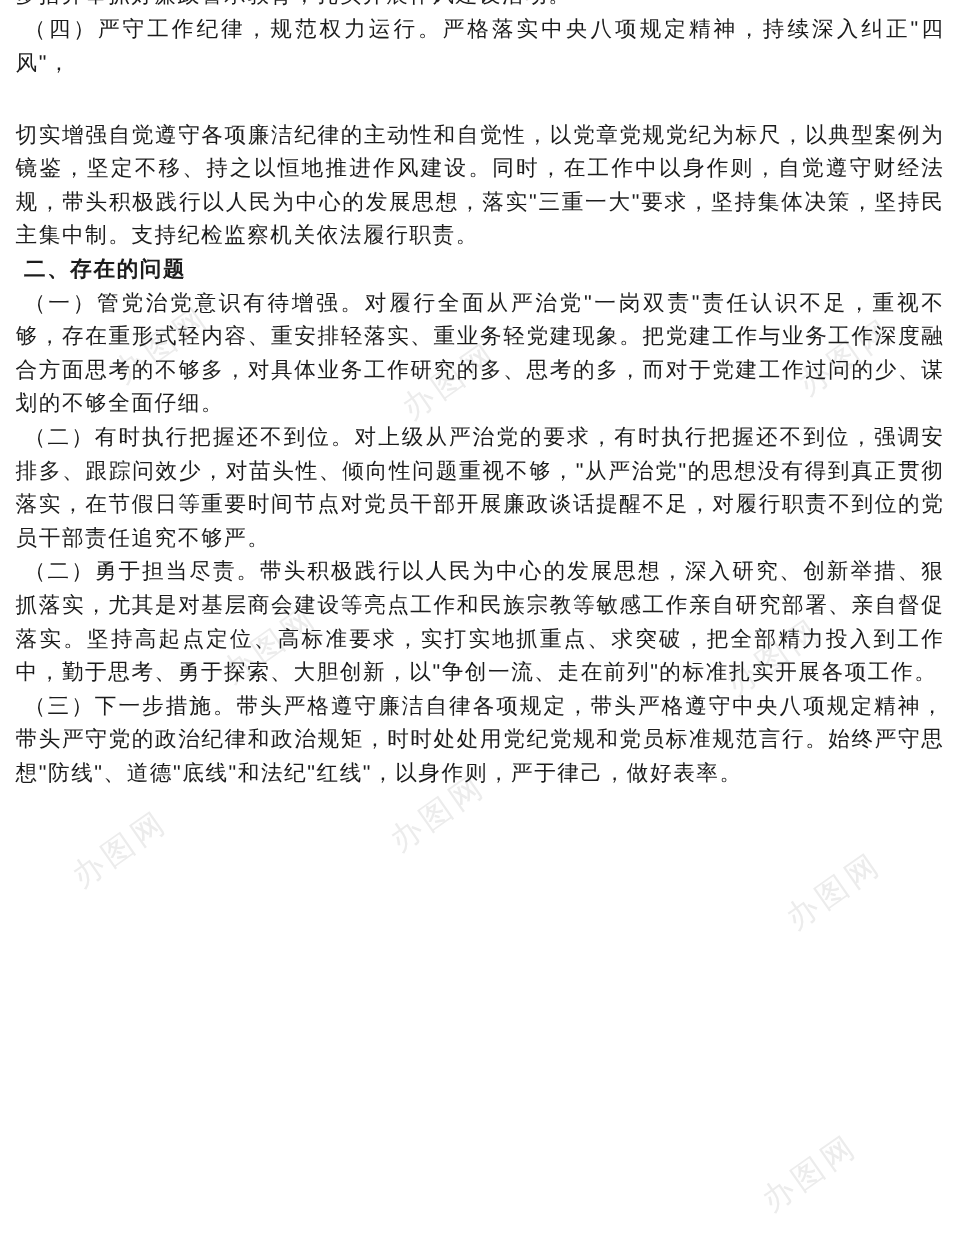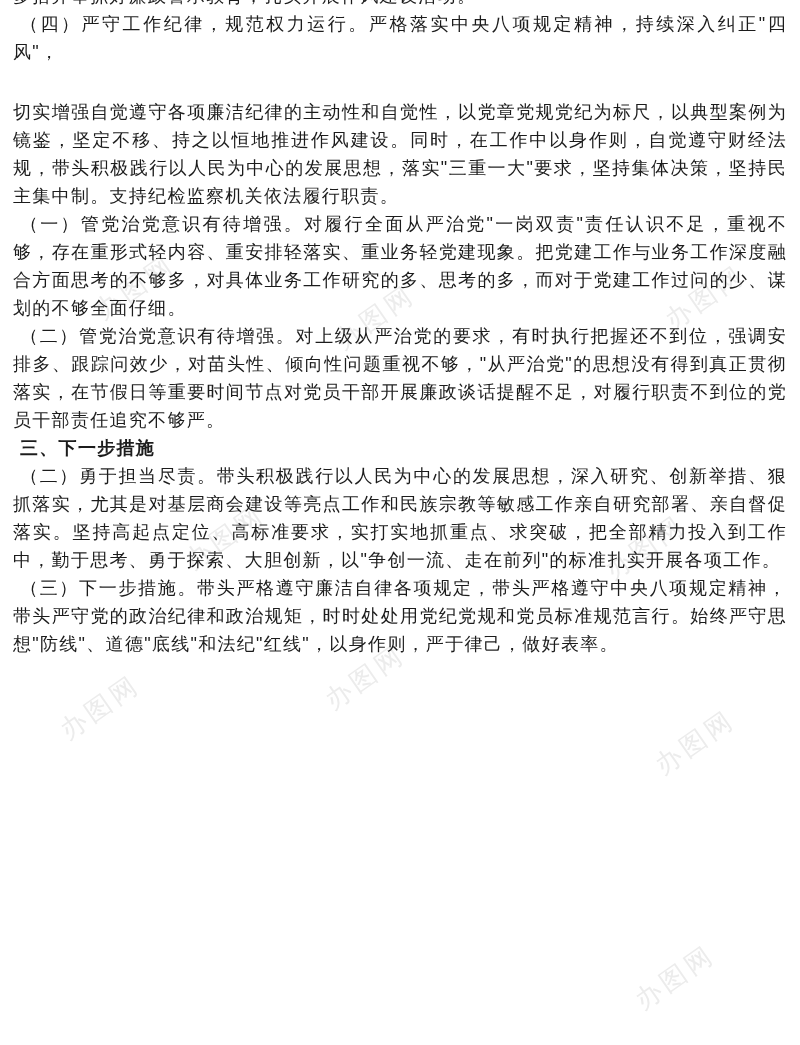--- a/index.html
+++ b/index.html
@@ -64,27 +64,27 @@
     <div class="clip">
       <p>多措并举抓好廉政警示教育，扎实开展作风建设活动。</p>
     </div>
 
     <p class="indent mt11"><span class="lead">（四）严守工作纪律，规范权力运行。</span><span>严格落实中央八项规定精神，持续深入纠正"四风"，</span></p>
 
     <div class="page-gap"></div>
 
     <p><span>切实增强自觉遵守各项廉洁纪律的主动性和自觉性，以党章党规党纪为标尺，以典型案例为镜鉴，坚定不移、持之以恒地推进作风建设。同时，在工作中以身作则，自觉遵守财经法规，带头积极践行以人民为中心的发展思想，落实"三重一大"要求，坚持集体决策，坚持民主集中制。支持纪检监察机关依法履行职责。</span></p>
 
+    <p class="heading indent mt2">二、存在的问题</p>
 
     <p class="indent"><span class="lead">（一）管党治党意识有待增强。</span><span>对履行全面从严治党"一岗双责"责任认识不足，重视不够，存在重形式轻内容、重安排轻落实、重业务轻党建现象。把党建工作与业务工作深度融合方面思考的不够多，对具体业务工作研究的多、思考的多，而对于党建工作过问的少、谋划的不够全面仔细。</span></p>
 
-    <p class="indent mt4"><span class="lead">（二）管党治党意识有待增强。</span><span>对上级从严治党的要求，有时执行把握还不到位，强调安排多、跟踪问效少，对苗头性、倾向性问题重视不够，"从严治党"的思想没有得到真正贯彻落实，在节假日等重要时间节点对党员干部开展廉政谈话提醒不足，对履行职责不到位的党员干部责任追究不够严。</span></p>
+    <p class="indent mt4"><span class="lead">（二）有时执行把握还不到位。</span><span>对上级从严治党的要求，有时执行把握还不到位，强调安排多、跟踪问效少，对苗头性、倾向性问题重视不够，"从严治党"的思想没有得到真正贯彻落实，在节假日等重要时间节点对党员干部开展廉政谈话提醒不足，对履行职责不到位的党员干部责任追究不够严。</span></p>
 
 
-    <p class="heading indent mt4">三、下一步措施</p>
 
 
     <p class="indent mt4"><span class="lead">（二）勇于担当尽责。</span><span>带头积极践行以人民为中心的发展思想，深入研究、创新举措、狠抓落实，尤其是对基层商会建设等亮点工作和民族宗教等敏感工作亲自研究部署、亲自督促落实。坚持高起点定位、高标准要求，实打实地抓重点、求突破，把全部精力投入到工作中，勤于思考、勇于探索、大胆创新，以"争创一流、走在前列"的标准扎实开展各项工作。</span></p>
 
     <p class="indent mt4"><span class="lead">（三）下一步措施。</span><span>带头严格遵守廉洁自律各项规定，带头严格遵守中央八项规定精神，带头严守党的政治纪律和政治规矩，时时处处用党纪党规和党员标准规范言行。始终严守思想"防线"、道德"底线"和法纪"红线"，以身作则，严于律己，做好表率。</span></p>
 
   </div>
 </div>
 
 </body></html>

